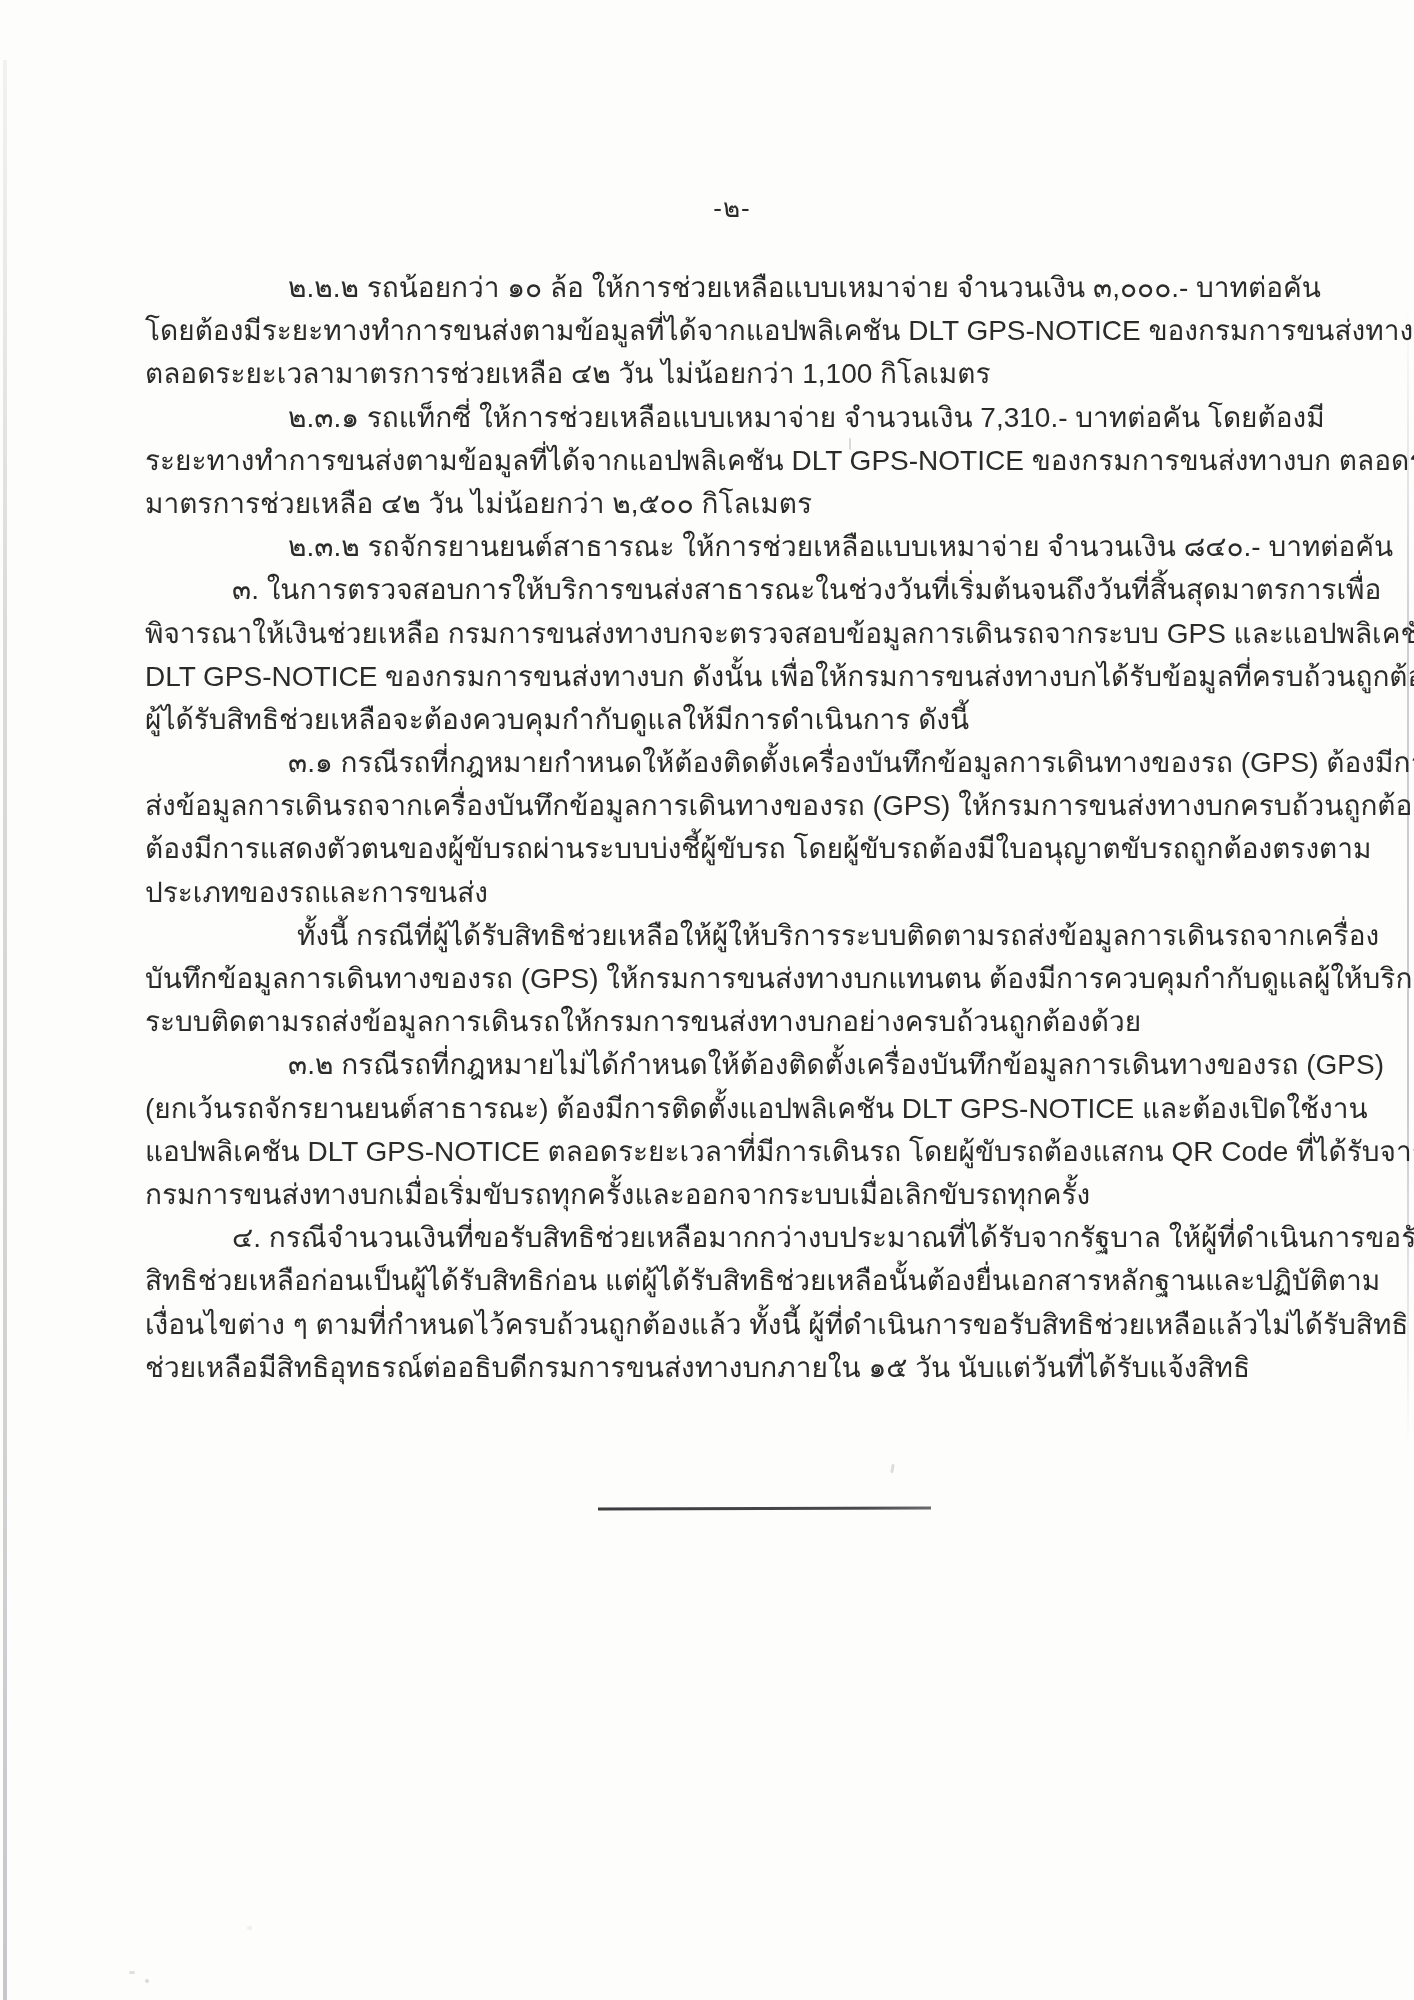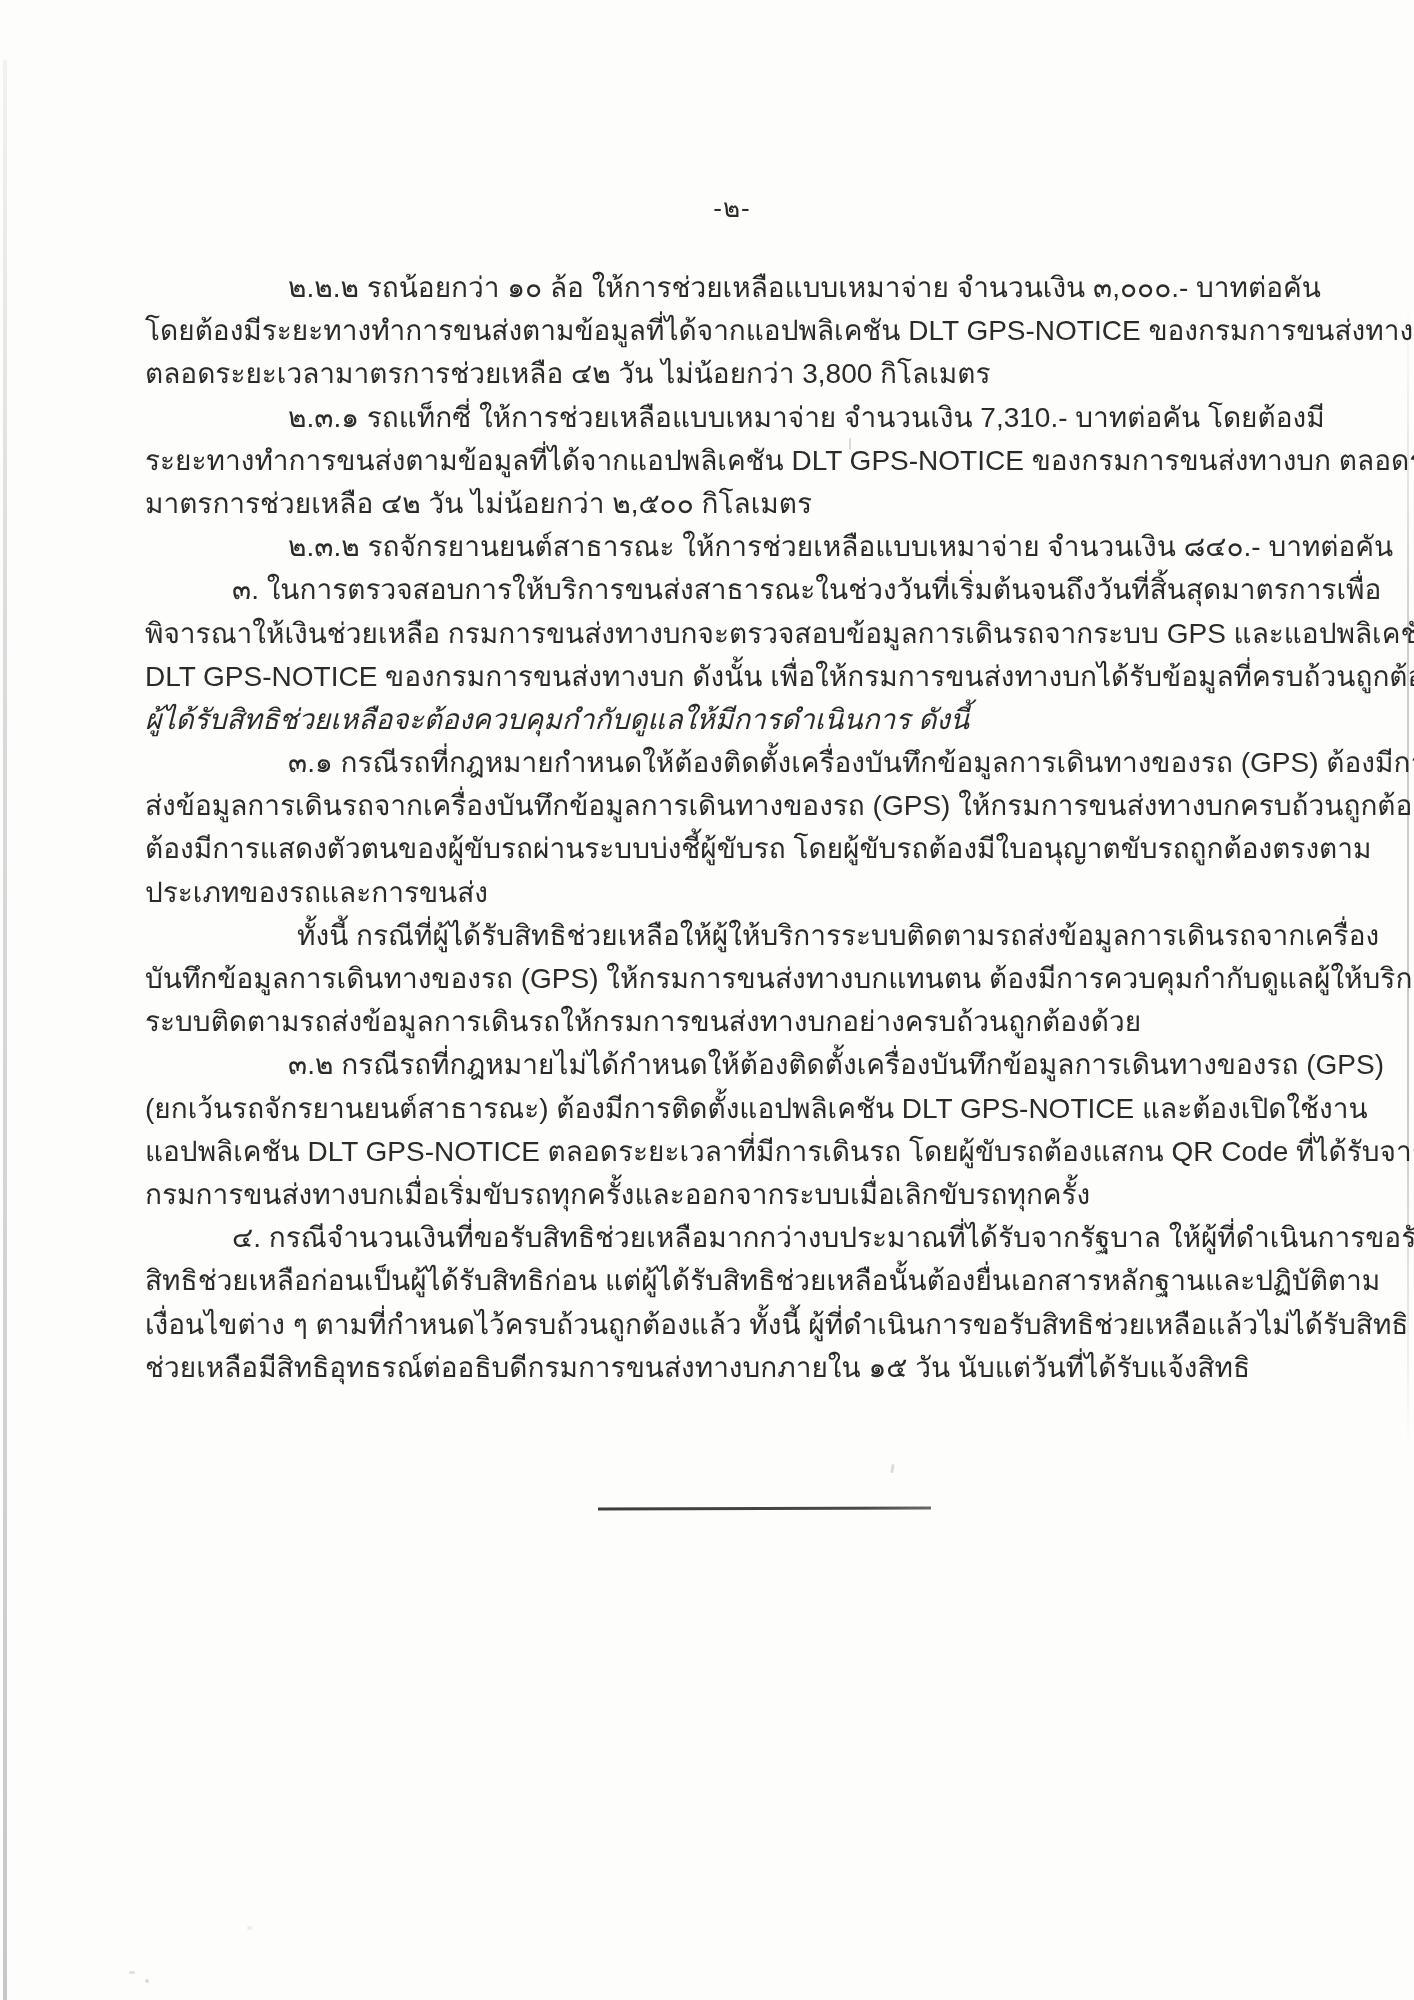--- a/index.html
+++ b/index.html
@@ -55,29 +55,29 @@
 <div class="page">
 
   <div class="edge-shadow-left"></div>
   <div class="edge-shadow-right"></div>
 
   <div class="page-number">-๒-</div>
 
   <div class="doc-body">
     <div class="line" style="padding-left: 143px;">๒.๒.๒ รถน้อยกว่า ๑๐ ล้อ ให้การช่วยเหลือแบบเหมาจ่าย จำนวนเงิน ๓,๐๐๐.- บาทต่อคัน</div>
     <div class="line" style="padding-left: 0px;">โดยต้องมีระยะทางทำการขนส่งตามข้อมูลที่ได้จากแอปพลิเคชัน DLT GPS-NOTICE ของกรมการขนส่งทางบก</div>
-    <div class="line" style="padding-left: 0px;">ตลอดระยะเวลามาตรการช่วยเหลือ ๔๒ วัน ไม่น้อยกว่า 3,800 กิโลเมตร</div>
+    <div class="line" style="padding-left: 0px;">ตลอดระยะเวลามาตรการช่วยเหลือ ๔๒ วัน ไม่น้อยกว่า 1,100 กิโลเมตร</div>
     <div class="line" style="padding-left: 143px;">๒.๓.๑ รถแท็กซี่ ให้การช่วยเหลือแบบเหมาจ่าย จำนวนเงิน 7,310.- บาทต่อคัน โดยต้องมี</div>
     <div class="line" style="padding-left: 0px;">ระยะทางทำการขนส่งตามข้อมูลที่ได้จากแอปพลิเคชัน DLT GPS-NOTICE ของกรมการขนส่งทางบก ตลอดระยะเวลา</div>
     <div class="line" style="padding-left: 0px;">มาตรการช่วยเหลือ ๔๒ วัน ไม่น้อยกว่า ๒,๕๐๐ กิโลเมตร</div>
     <div class="line" style="padding-left: 143px;">๒.๓.๒ รถจักรยานยนต์สาธารณะ ให้การช่วยเหลือแบบเหมาจ่าย จำนวนเงิน ๘๔๐.- บาทต่อคัน</div>
     <div class="line" style="padding-left: 87px;">๓. ในการตรวจสอบการให้บริการขนส่งสาธารณะในช่วงวันที่เริ่มต้นจนถึงวันที่สิ้นสุดมาตรการเพื่อ</div>
     <div class="line" style="padding-left: 0px;">พิจารณาให้เงินช่วยเหลือ กรมการขนส่งทางบกจะตรวจสอบข้อมูลการเดินรถจากระบบ GPS และแอปพลิเคชัน</div>
     <div class="line" style="padding-left: 0px;">DLT GPS-NOTICE ของกรมการขนส่งทางบก ดังนั้น เพื่อให้กรมการขนส่งทางบกได้รับข้อมูลที่ครบถ้วนถูกต้อง</div>
-    <div class="line" style="padding-left: 0px; font-style: italic;">ผู้ได้รับสิทธิช่วยเหลือจะต้องควบคุมกำกับดูแลให้มีการดำเนินการ ดังนี้</div>
+    <div class="line" style="padding-left: 0px;">ผู้ได้รับสิทธิช่วยเหลือจะต้องควบคุมกำกับดูแลให้มีการดำเนินการ ดังนี้</div>
     <div class="line" style="padding-left: 143px;">๓.๑ กรณีรถที่กฎหมายกำหนดให้ต้องติดตั้งเครื่องบันทึกข้อมูลการเดินทางของรถ (GPS) ต้องมีการ</div>
     <div class="line" style="padding-left: 0px;">ส่งข้อมูลการเดินรถจากเครื่องบันทึกข้อมูลการเดินทางของรถ (GPS) ให้กรมการขนส่งทางบกครบถ้วนถูกต้อง</div>
     <div class="line" style="padding-left: 0px;">ต้องมีการแสดงตัวตนของผู้ขับรถผ่านระบบบ่งชี้ผู้ขับรถ โดยผู้ขับรถต้องมีใบอนุญาตขับรถถูกต้องตรงตาม</div>
     <div class="line" style="padding-left: 0px;">ประเภทของรถและการขนส่ง</div>
     <div class="line" style="padding-left: 152px;">ทั้งนี้ กรณีที่ผู้ได้รับสิทธิช่วยเหลือให้ผู้ให้บริการระบบติดตามรถส่งข้อมูลการเดินรถจากเครื่อง</div>
     <div class="line" style="padding-left: 0px;">บันทึกข้อมูลการเดินทางของรถ (GPS) ให้กรมการขนส่งทางบกแทนตน ต้องมีการควบคุมกำกับดูแลผู้ให้บริการ</div>
     <div class="line" style="padding-left: 0px;">ระบบติดตามรถส่งข้อมูลการเดินรถให้กรมการขนส่งทางบกอย่างครบถ้วนถูกต้องด้วย</div>
     <div class="line" style="padding-left: 143px;">๓.๒ กรณีรถที่กฎหมายไม่ได้กำหนดให้ต้องติดตั้งเครื่องบันทึกข้อมูลการเดินทางของรถ (GPS)</div>
     <div class="line" style="padding-left: 0px;">(ยกเว้นรถจักรยานยนต์สาธารณะ) ต้องมีการติดตั้งแอปพลิเคชัน DLT GPS-NOTICE และต้องเปิดใช้งาน</div>
     <div class="line" style="padding-left: 0px;">แอปพลิเคชัน DLT GPS-NOTICE ตลอดระยะเวลาที่มีการเดินรถ โดยผู้ขับรถต้องแสกน QR Code ที่ได้รับจาก</div>

